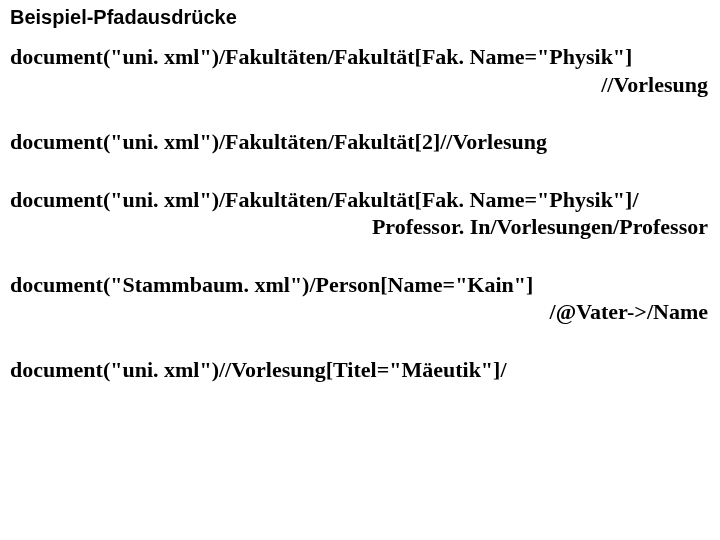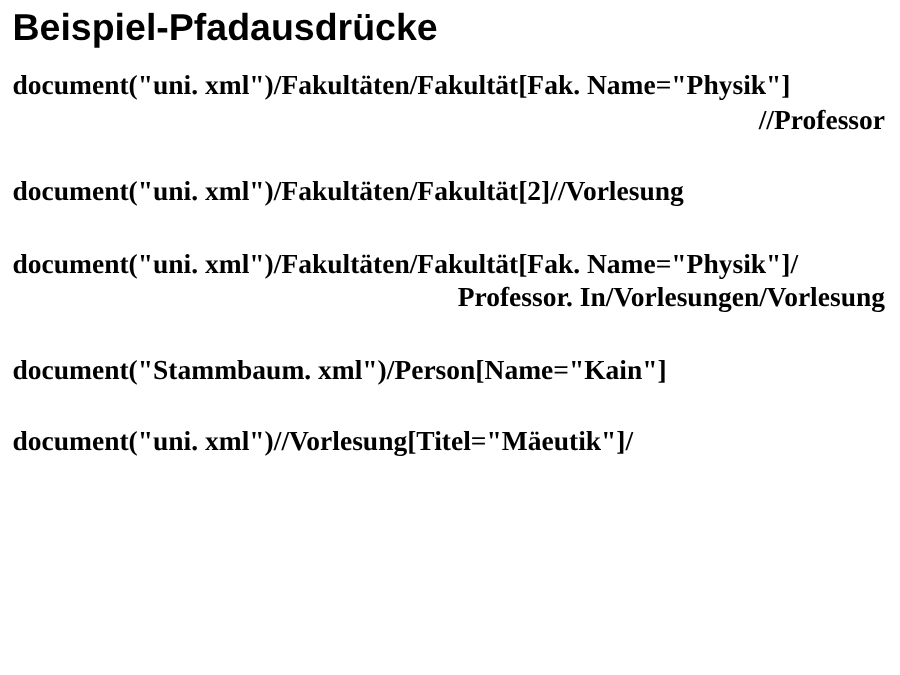--- a/index.html
+++ b/index.html
@@ -12,21 +12,21 @@
     color: #000;
   }
   .page {
     padding: 4px 10px 4px 10px;
     box-sizing: border-box;
     width: 720px;
   }
   .title {
     font-family: Arial, Helvetica, sans-serif;
     font-weight: 900;
-    font-size: 30px;
+    font-size: 20px;
     margin: 2px 0 14px 0;
     letter-spacing: 0px;
   }
   .expr {
     font-size: 22px;
     font-weight: bold;
     line-height: 1.25;
     margin-bottom: 30px;
   }
   .expr .l1 {
@@ -42,33 +42,34 @@
   }
 </style>
 </head>
 <body>
 
 <div class="page">
   <div class="title">Beispiel-Pfadausdrücke</div>
 
   <div class="expr">
     <span class="l1">document("uni. xml")/Fakultäten/Fakultät[Fak. Name="Physik"]</span>
-    <span class="l2">//Professor</span>
+    <span class="l2">//Vorlesung</span>
   </div>
 
   <div class="expr">
     <span class="l1">document("uni. xml")/Fakultäten/Fakultät[2]//Vorlesung</span>
     <span class="l2"></span>
   </div>
 
   <div class="expr">
     <span class="l1">document("uni. xml")/Fakultäten/Fakultät[Fak. Name="Physik"]/</span>
-    <span class="l2">Professor. In/Vorlesungen/Vorlesung</span>
+    <span class="l2">Professor. In/Vorlesungen/Professor</span>
   </div>
 
   <div class="expr">
     <span class="l1">document("Stammbaum. xml")/Person[Name="Kain"]</span>
+    <span class="l2">/@Vater-&gt;/Name</span>
   </div>
 
   <div class="expr last">
     <span class="l1">document("uni. xml")//Vorlesung[Titel="Mäeutik"]/</span>
   </div>
 </div>
 
 </body></html>

